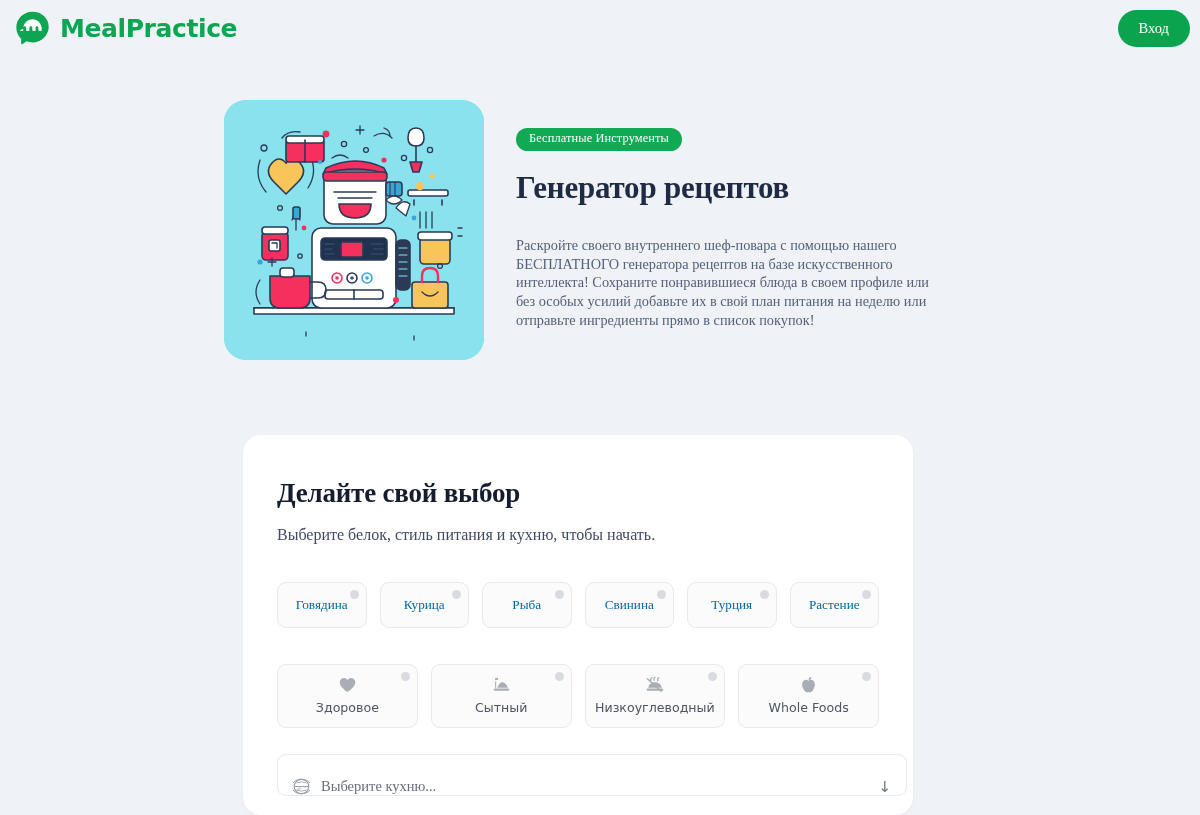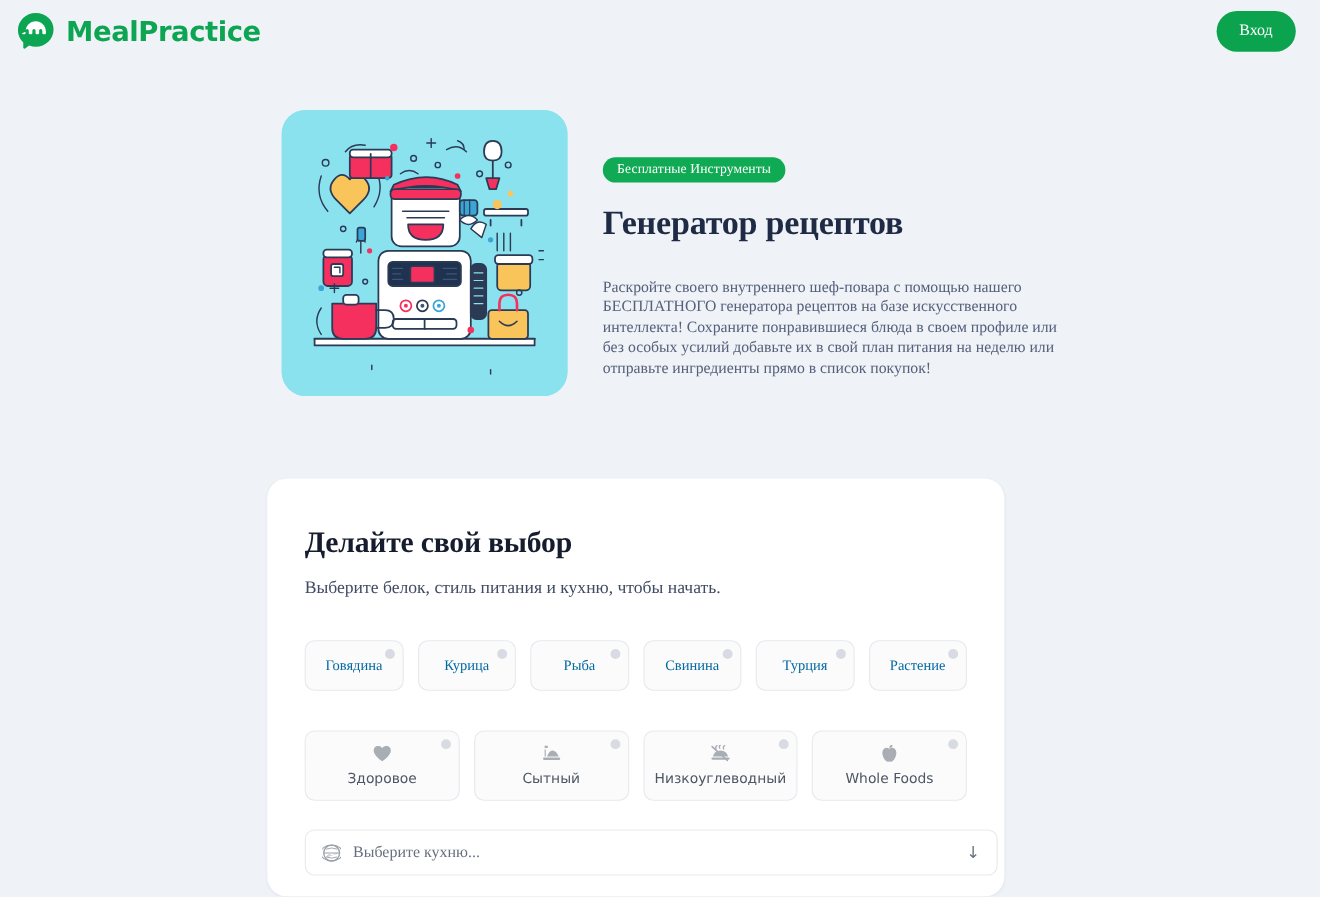--- a/index.html
+++ b/index.html
@@ -21,21 +21,21 @@
   
   .site-header {
     position: absolute;
     top: 0; left: 0;
     width: 1200px;
     height: 57px;
     background: #eff2f7;
     display: flex;
     align-items: center;
     justify-content: space-between;
-    padding: 0 22px 0 14px;
+    padding: 0 10px 0 14px;
   }
 
   .brand {
     display: flex;
     align-items: center;
     gap: 9px;
     text-decoration: none;
   }
 
   .brand-mark {
@@ -63,25 +63,25 @@
     font-size: 14.5px;
     padding: 9px 21px;
     cursor: pointer;
     line-height: 1.25;
   }
 
   
   .hero {
     position: absolute;
     top: 100px;
-    left: 256px;
+    left: 224px;
     width: 720px;
     display: flex;
     gap: 32px;
-    align-items: center;
+    align-items: flex-start;
   }
 
   .hero-figure {
     width: 260px;
     height: 260px;
     flex: 0 0 260px;
     border-radius: 22px;
     background: #8ae2ef;
     overflow: hidden;
     position: relative;
@@ -211,21 +211,21 @@
   
   .select-row { margin-top: 26px; }
 
   .cuisine-select {
     width: 630px;
     height: 42px;
     border: 1px solid #e7e9ee;
     border-radius: 9px;
     background: #ffffff;
     display: flex;
-    align-items: center;
+    align-items: flex-end;
     padding: 0 15px;
     cursor: pointer;
     gap: 11px;
   }
 
   .globe-icon { color: #9aa0a9; line-height: 0; flex: 0 0 17px; }
   .globe-icon svg { display: block; }
 
   .cuisine-placeholder {
     flex: 1 1 auto;

